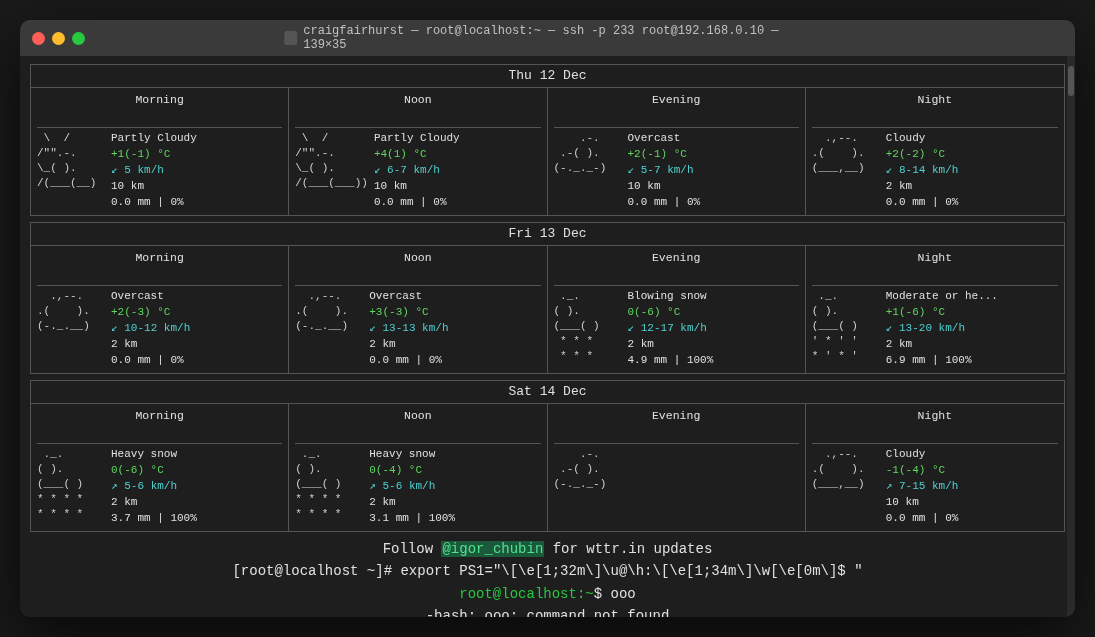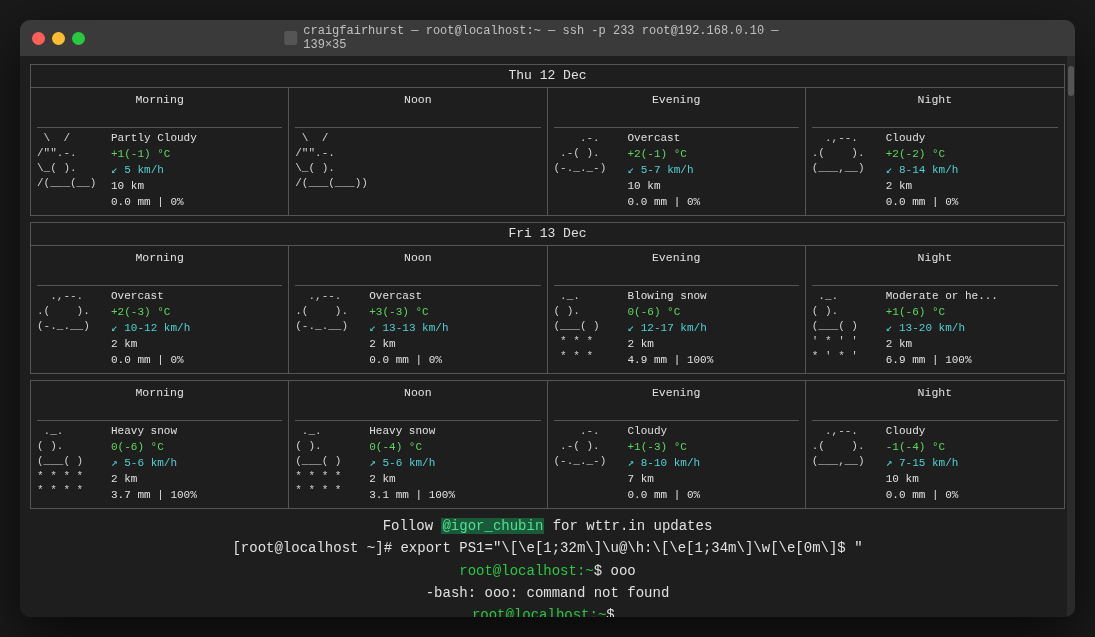--- a/index.html
+++ b/index.html
@@ -186,20 +186,25 @@
           </div>
         </div>
 
         <div class="period-cell">
           <div class="period-header white">Noon</div>
           <div class="period-content">
             <div class="ascii-art"> \  /
 /"".-.
 \_(<span> </span>).
 /(___(___))</div>
+            <div class="weather-info"><span class="white">Partly Cloudy</span>
+<span class="green">+4(1) °C</span>
+<span class="cyan">↙ 6-7 km/h</span>
+<span class="white">10 km</span>
+<span class="white">0.0 mm | 0%</span></div>
           </div>
         </div>
 
         <div class="period-cell">
           <div class="period-header white">Evening</div>
           <div class="period-content">
             <div class="ascii-art">    .-.
  .-( ).
 (-._._-)</div>
             <div class="weather-info"><span class="white">Overcast</span>
@@ -286,20 +291,21 @@
 <span class="green">+1(-6) °C</span>
 <span class="cyan">↙ 13-20 km/h</span>
 <span class="white">2 km</span>
 <span class="white">6.9 mm | 100%</span></div>
           </div>
         </div>
       </div>
     </div>
 
     <div class="weather-section">
+      <div class="day-header">Sat 14 Dec</div>
       <div class="periods-row">
 
         <div class="period-cell">
           <div class="period-header white">Morning</div>
           <div class="period-content">
             <div class="ascii-art"> ._.
 ( ).
 (___( )
 * * * *
 * * * *</div>
@@ -326,25 +332,20 @@
 <span class="white">3.1 mm | 100%</span></div>
           </div>
         </div>
 
         <div class="period-cell">
           <div class="period-header white">Evening</div>
           <div class="period-content">
             <div class="ascii-art">    .-.
  .-( ).
 (-._._-)</div>
-            <div class="weather-info"><span class="white">Cloudy</span>
-<span class="green">+1(-3) °C</span>
-<span class="cyan">↗ 8-10 km/h</span>
-<span class="white">7 km</span>
-<span class="white">0.0 mm | 0%</span></div>
           </div>
         </div>
 
         <div class="period-cell">
           <div class="period-header white">Night</div>
           <div class="period-content">
             <div class="ascii-art">  .,--.
 .(    ).
 (___,__)</div>
             <div class="weather-info"><span class="white">Cloudy</span>

